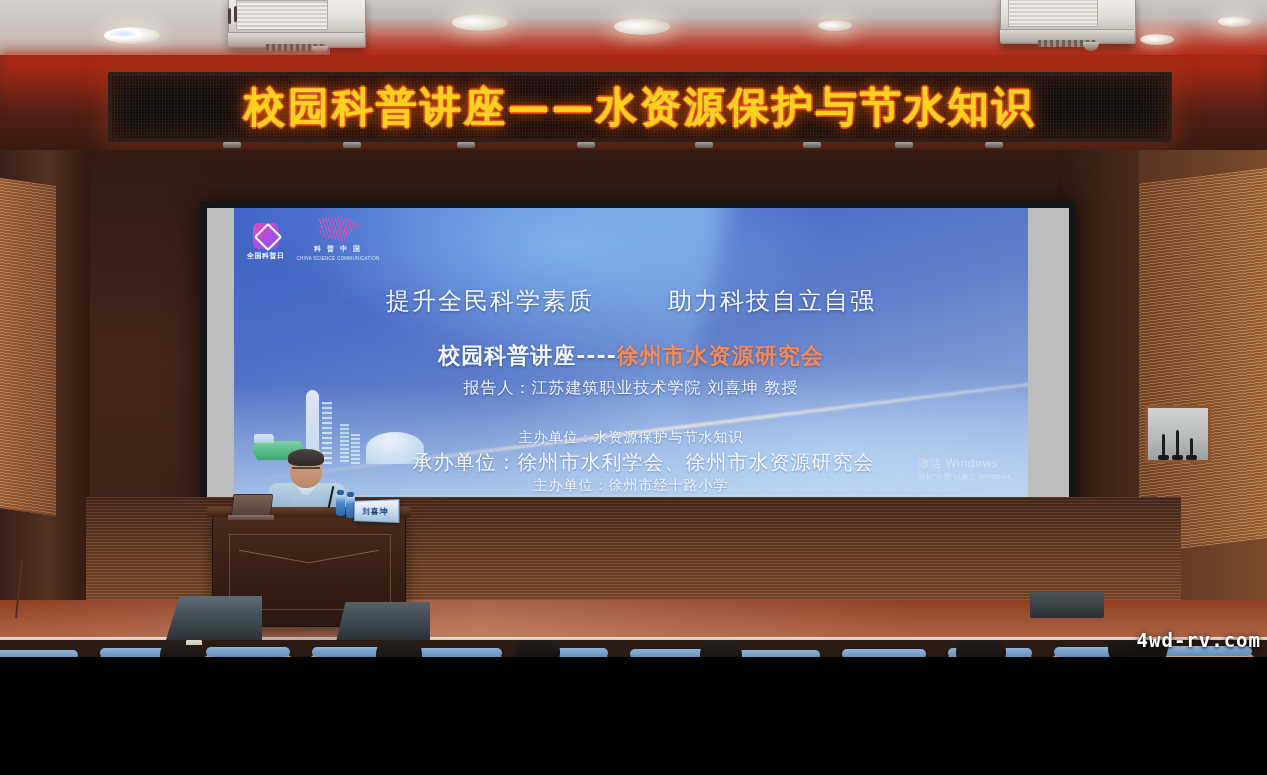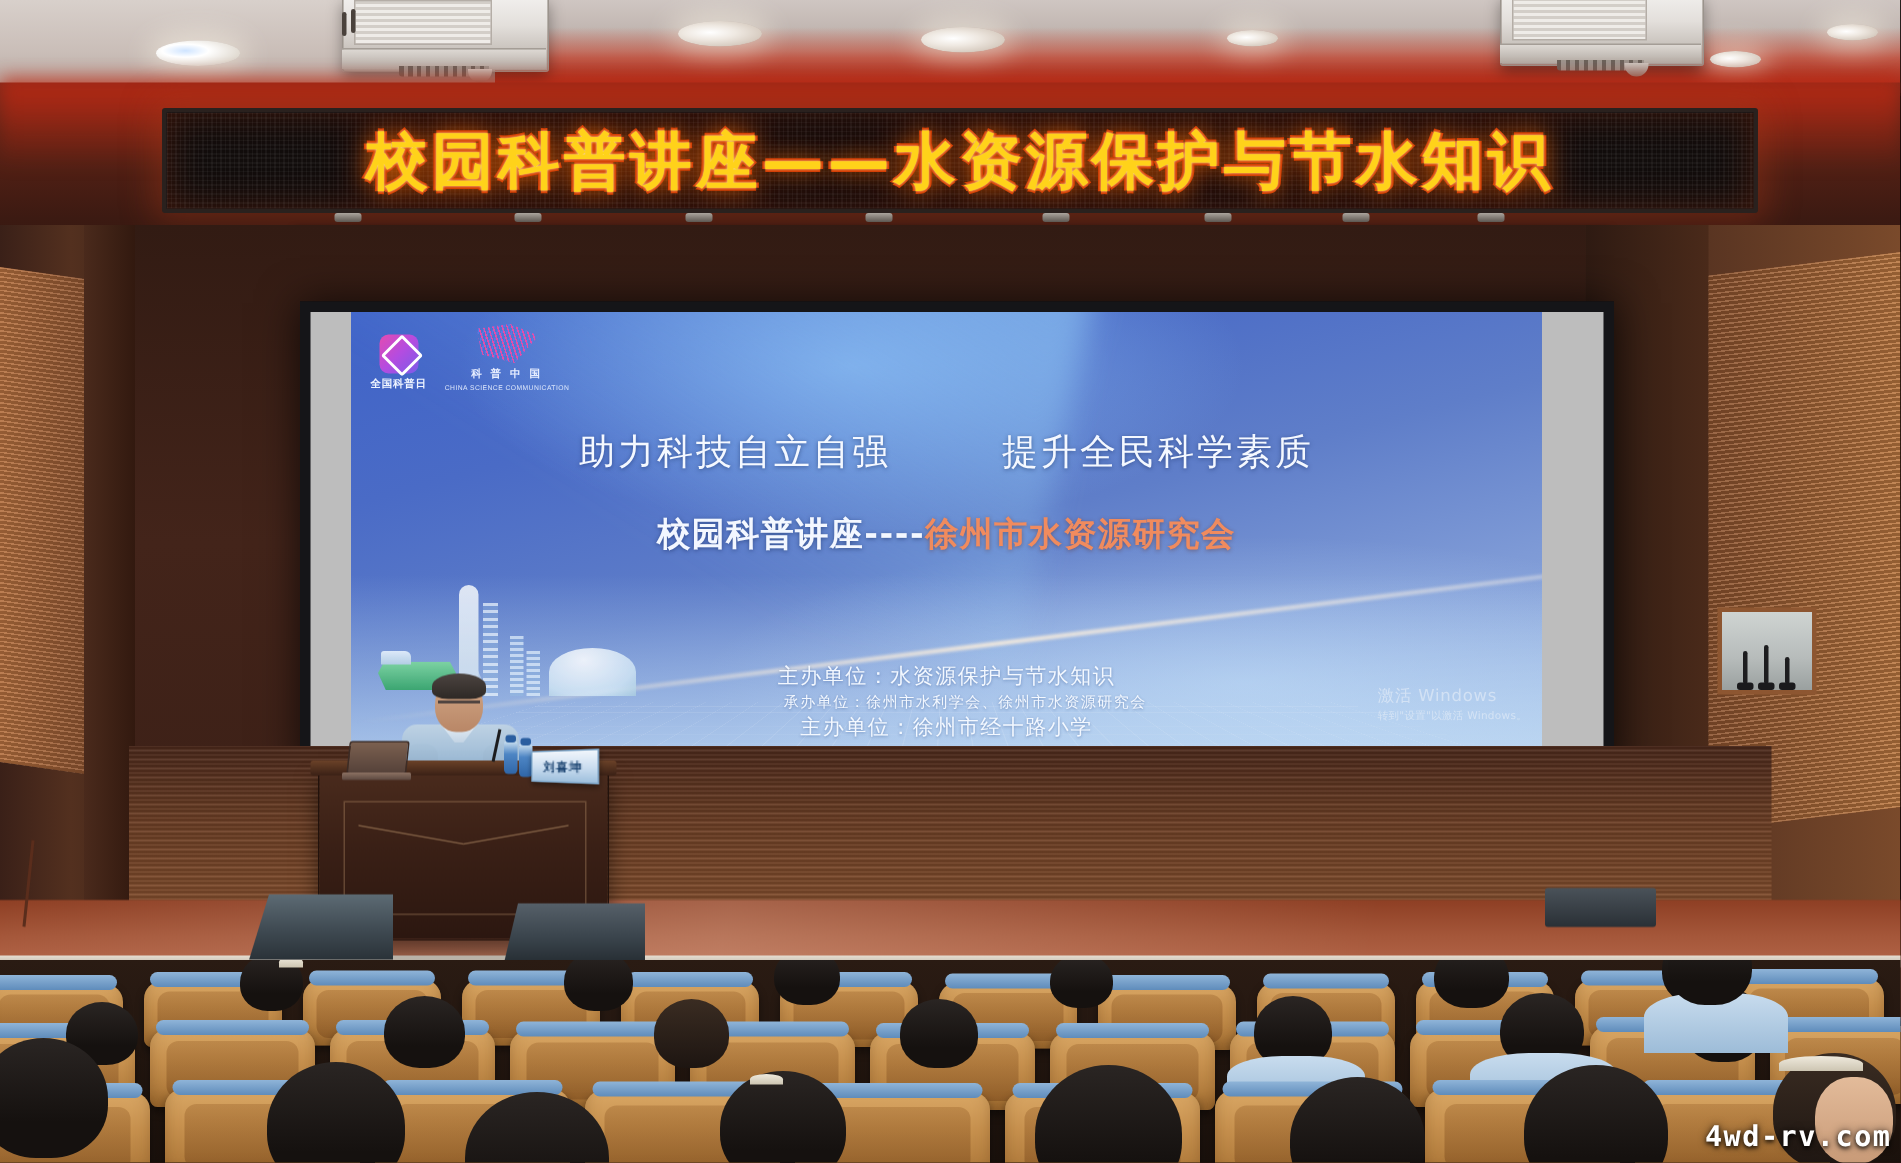--- a/index.html
+++ b/index.html
@@ -1,19 +1,19 @@
 <!DOCTYPE html>
 <html><head>
 <meta charset="utf-8">
 <style>
   html,body{margin:0;padding:0;background:#000;}
   body{font-family:"Liberation Sans","DejaVu Sans",sans-serif;}
 
   .scene{
-    position:relative;width:1267px;height:775px;overflow:hidden;
+    position:relative;width:1267px;height:657px;overflow:hidden;
     background:#2b1410;
   }
 
   
   .ceiling{
     position:absolute;left:0;top:0;width:1267px;height:62px;
     background:linear-gradient(180deg,#cfc6c2 0%,#c2b7b2 30%,#b9a49c 55%,#9c6a5c 78%,#7d3b30 100%);
   }
   .ceiling-red{
     position:absolute;left:0;top:18px;width:1267px;height:46px;
@@ -265,21 +265,21 @@
     font-size:16px;color:#eef4ff;letter-spacing:1px;white-space:nowrap;
     text-shadow:0 1px 2px rgba(20,40,90,.5);
   }
   .org-block{
     position:absolute;left:0;bottom:14px;width:100%;text-align:center;
     font-family:"DejaVu Serif","Liberation Serif",serif;
     color:#f3f8ff;letter-spacing:1px;line-height:1.42;
     text-shadow:0 1px 2px rgba(40,70,130,.45);
   }
   .org-1{font-size:14px;}
-  .org-2{font-size:10px;margin-left:25px;}
+  .org-2{font-size:20px;margin-left:25px;}
   .org-3{font-size:14px;}
   .org-4{font-size:14px;}
 
   
   .illus{position:absolute;left:14px;bottom:26px;width:210px;height:98px;opacity:.85;}
   .rocket{
     position:absolute;left:58px;bottom:22px;width:13px;height:72px;
     background:linear-gradient(180deg,#f4f8fc,#cfe0ee);border-radius:7px 7px 2px 2px;
   }
   .rocket-fin{
@@ -593,28 +593,29 @@
         </div>
         <div class="logo-fan">
           <div class="fan-shape"></div>
           <div class="logo-cn">科 普 中 国</div>
           <div class="logo-sub">CHINA SCIENCE COMMUNICATION</div>
         </div>
       </div>
 
 
       <div class="slide-row2">
+        <span>提升全民科学素质</span>
         <span>助力科技自立自强</span>
-        <span>提升全民科学素质</span>
       </div>
 
       <div class="slide-row3">
         <span class="s3-white">校园科普讲座----</span><span class="s3-orange">徐州市水资源研究会</span>
       </div>
 
+      <div class="slide-row4">报告人：江苏建筑职业技术学院  刘喜坤  教授</div>
 
       <div class="illus">
         <div class="ship"></div>
         <div class="ship-deck"></div>
         <div class="rocket-fin"></div>
         <div class="rocket"></div>
         <div class="tower"></div>
         <div class="bldg" style="left:92px;height:40px;"></div>
         <div class="bldg" style="left:103px;height:30px;"></div>
         <div class="dome"></div>

